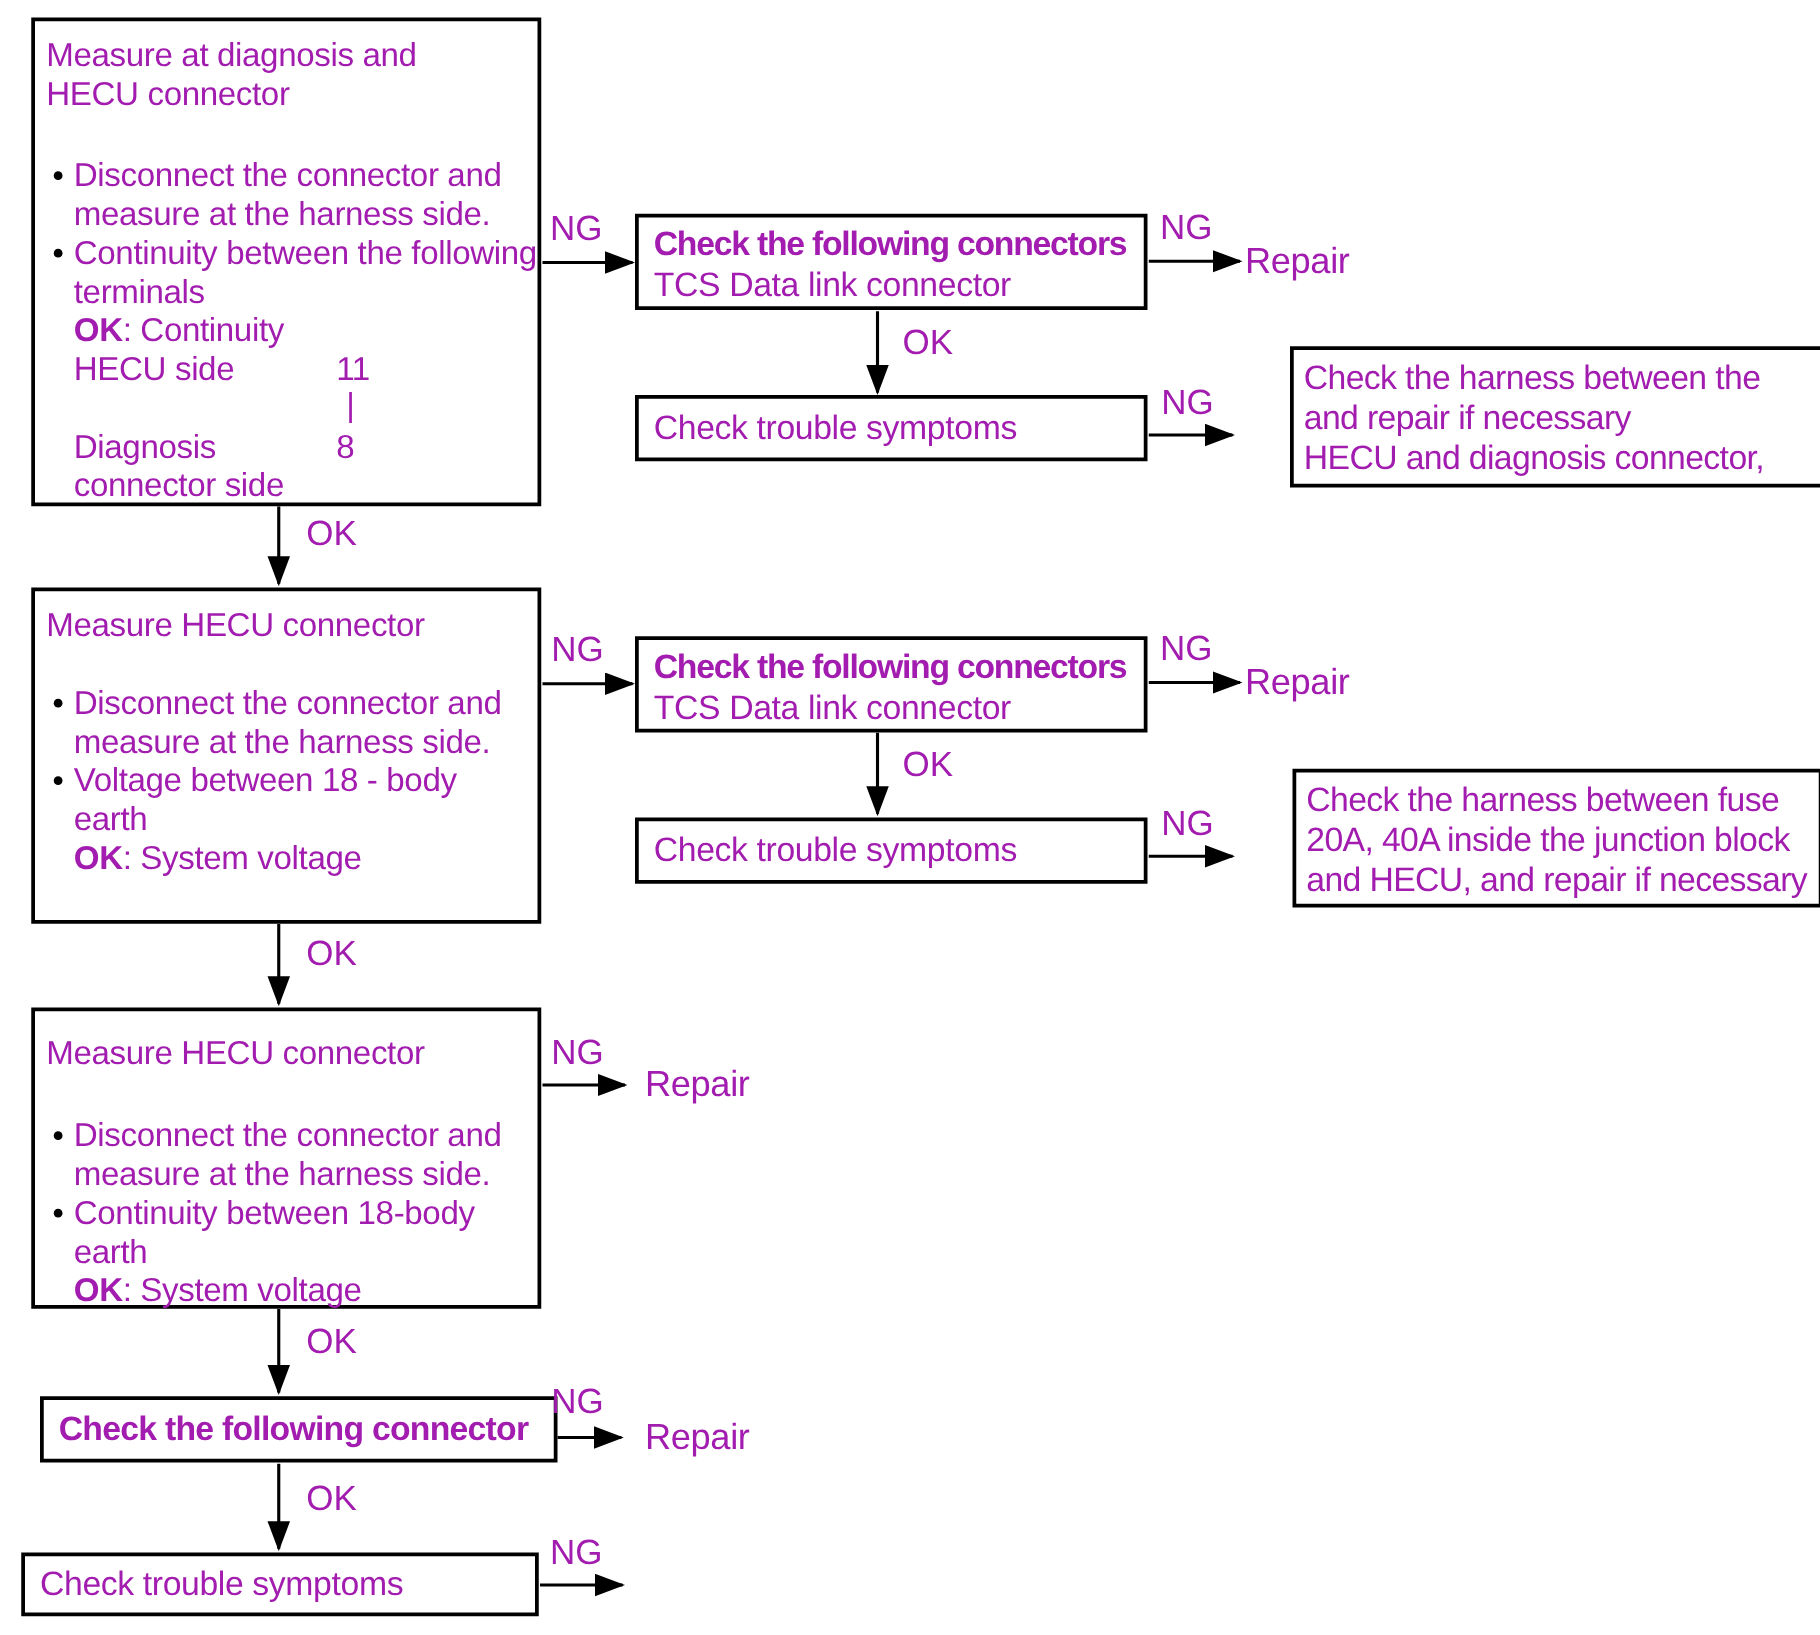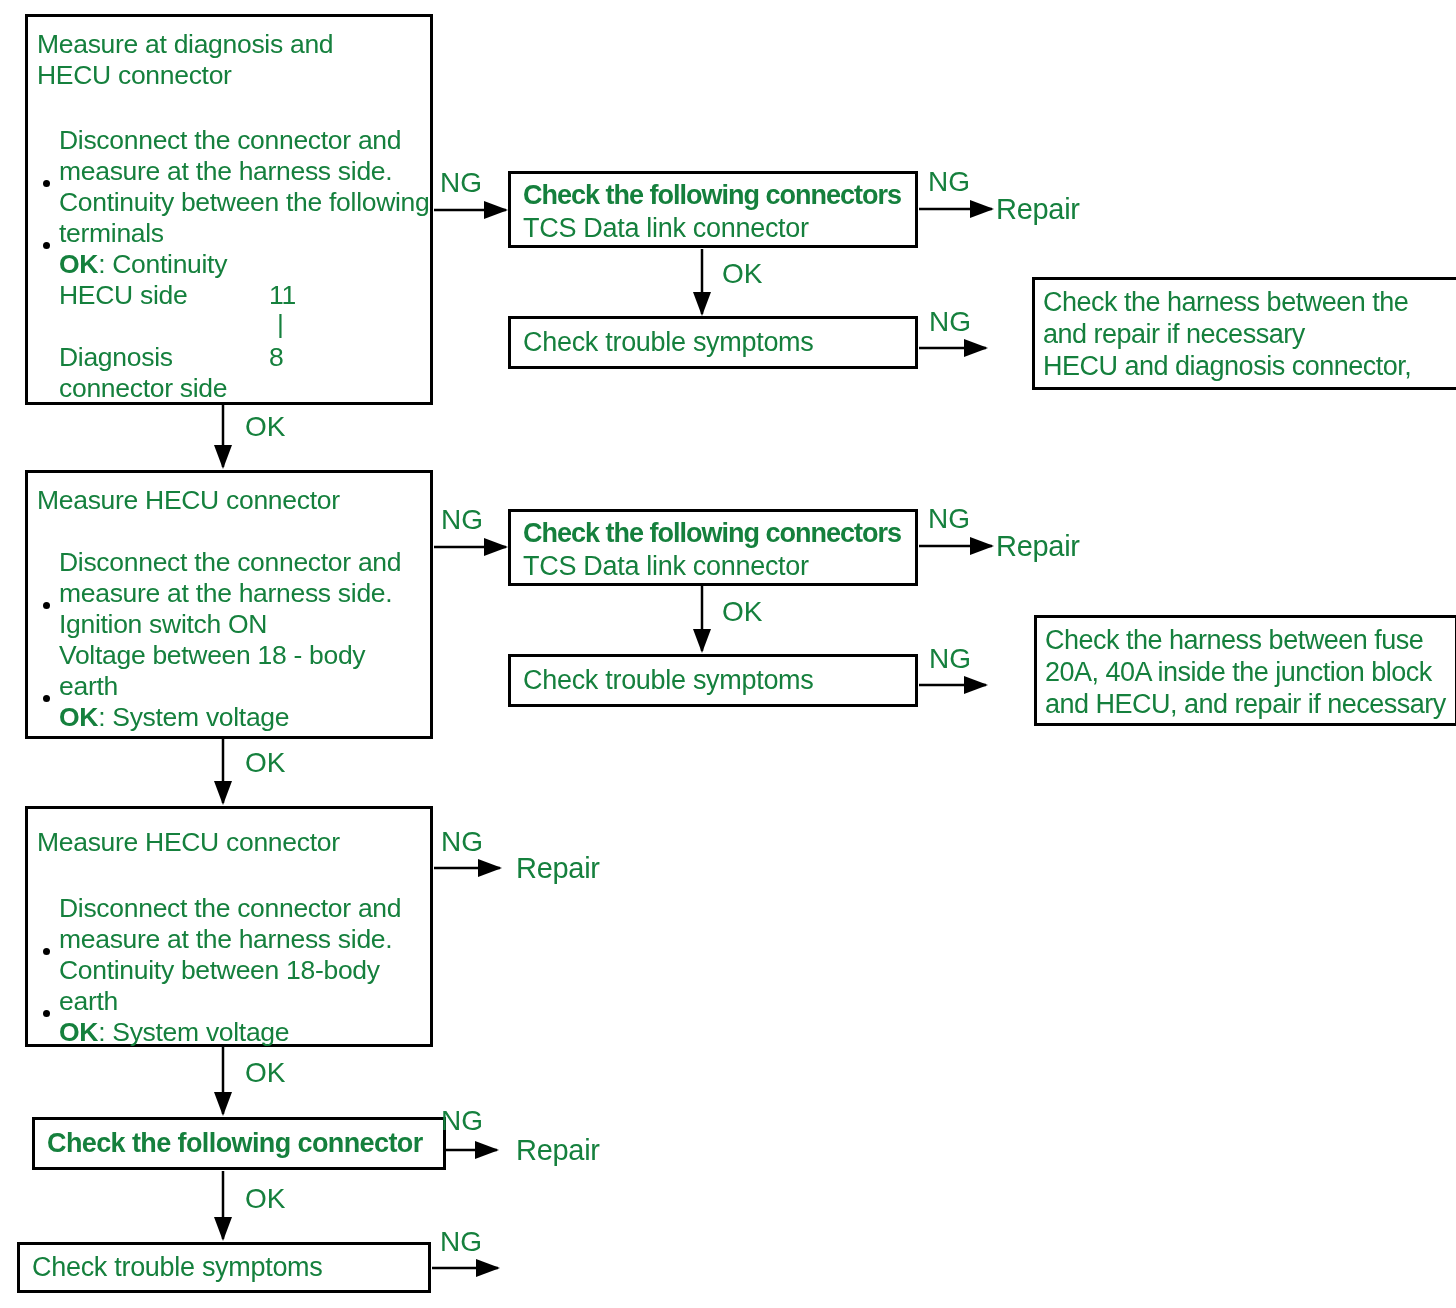--- a/index.html
+++ b/index.html
@@ -1,26 +1,26 @@
 <!DOCTYPE html>
 <html><head>
 <meta charset="utf-8">
 <style>
   html,body { margin:0; padding:0; background:#fff; }
   .page {
-    position:relative; width:1236px; height:1308px; background:#fff; color:#15803d;
+    position:relative; width:1236px; height:1308px; background:#fff; color:#a21caf;
     font-family:"Liberation Sans","DejaVu Sans",sans-serif;
     font-size:26.5px; line-height:31px; letter-spacing:-0.3px;
   }
   .arrows { position:absolute; left:0; top:0; width:1456px; height:1308px; }
   .box { position:absolute; border:3px solid #000; box-sizing:border-box; background:#fff; }
   .big { padding:12px 8px 0 9px; }
   .nw { white-space:nowrap; }
   .spacer34 { height:34px; } .spacer31 { height:31px; } .spacer35 { height:35px; }
-  .bullet { display:flex;align-items:flex-end; }
+  .bullet { display:flex; }
   .dot { flex:none; width:7px; height:7px; border-radius:50%; background:#000; margin:12px 9px 0 6px; }
   .btxt { flex:1; }
   .indent { padding-left:22px; }
   .trow { position:relative; padding-left:22px; height:31px; }
   .tnum { position:absolute; left:232px; top:0; }
   .tlink { position:absolute; left:240px; top:-2px; }
   b { font-weight:bold; }
   .mid { padding:5px 12px; font-size:27px; line-height:33px; }
   .mid-title { font-weight:bold; letter-spacing:-1px; white-space:nowrap; }
   .single { display:flex; align-items:center; padding:0 12px; font-size:27px; }
@@ -113,21 +113,20 @@
     <div class="bullet">
       <span class="dot"></span>
       <div class="btxt">
         <div class="nw">Disconnect the connector and</div>
         <div class="nw">measure at the harness side.</div>
       </div>
     </div>
     <div class="bullet">
       <span class="dot"></span>
       <div class="btxt">
-        <div class="nw">Ignition switch ON</div>
         <div class="nw">Voltage between 18 - body</div>
         <div class="nw">earth</div>
       </div>
     </div>
     <div class="indent nw"><b>OK</b><span>: System voltage</span></div>
   </div>
 
   <div class="box mid" style="left:508px; top:509px; width:410px; height:77px;">
     <div class="mid-title">Check the following connectors</div>
     <div class="nw">TCS Data link connector</div>

